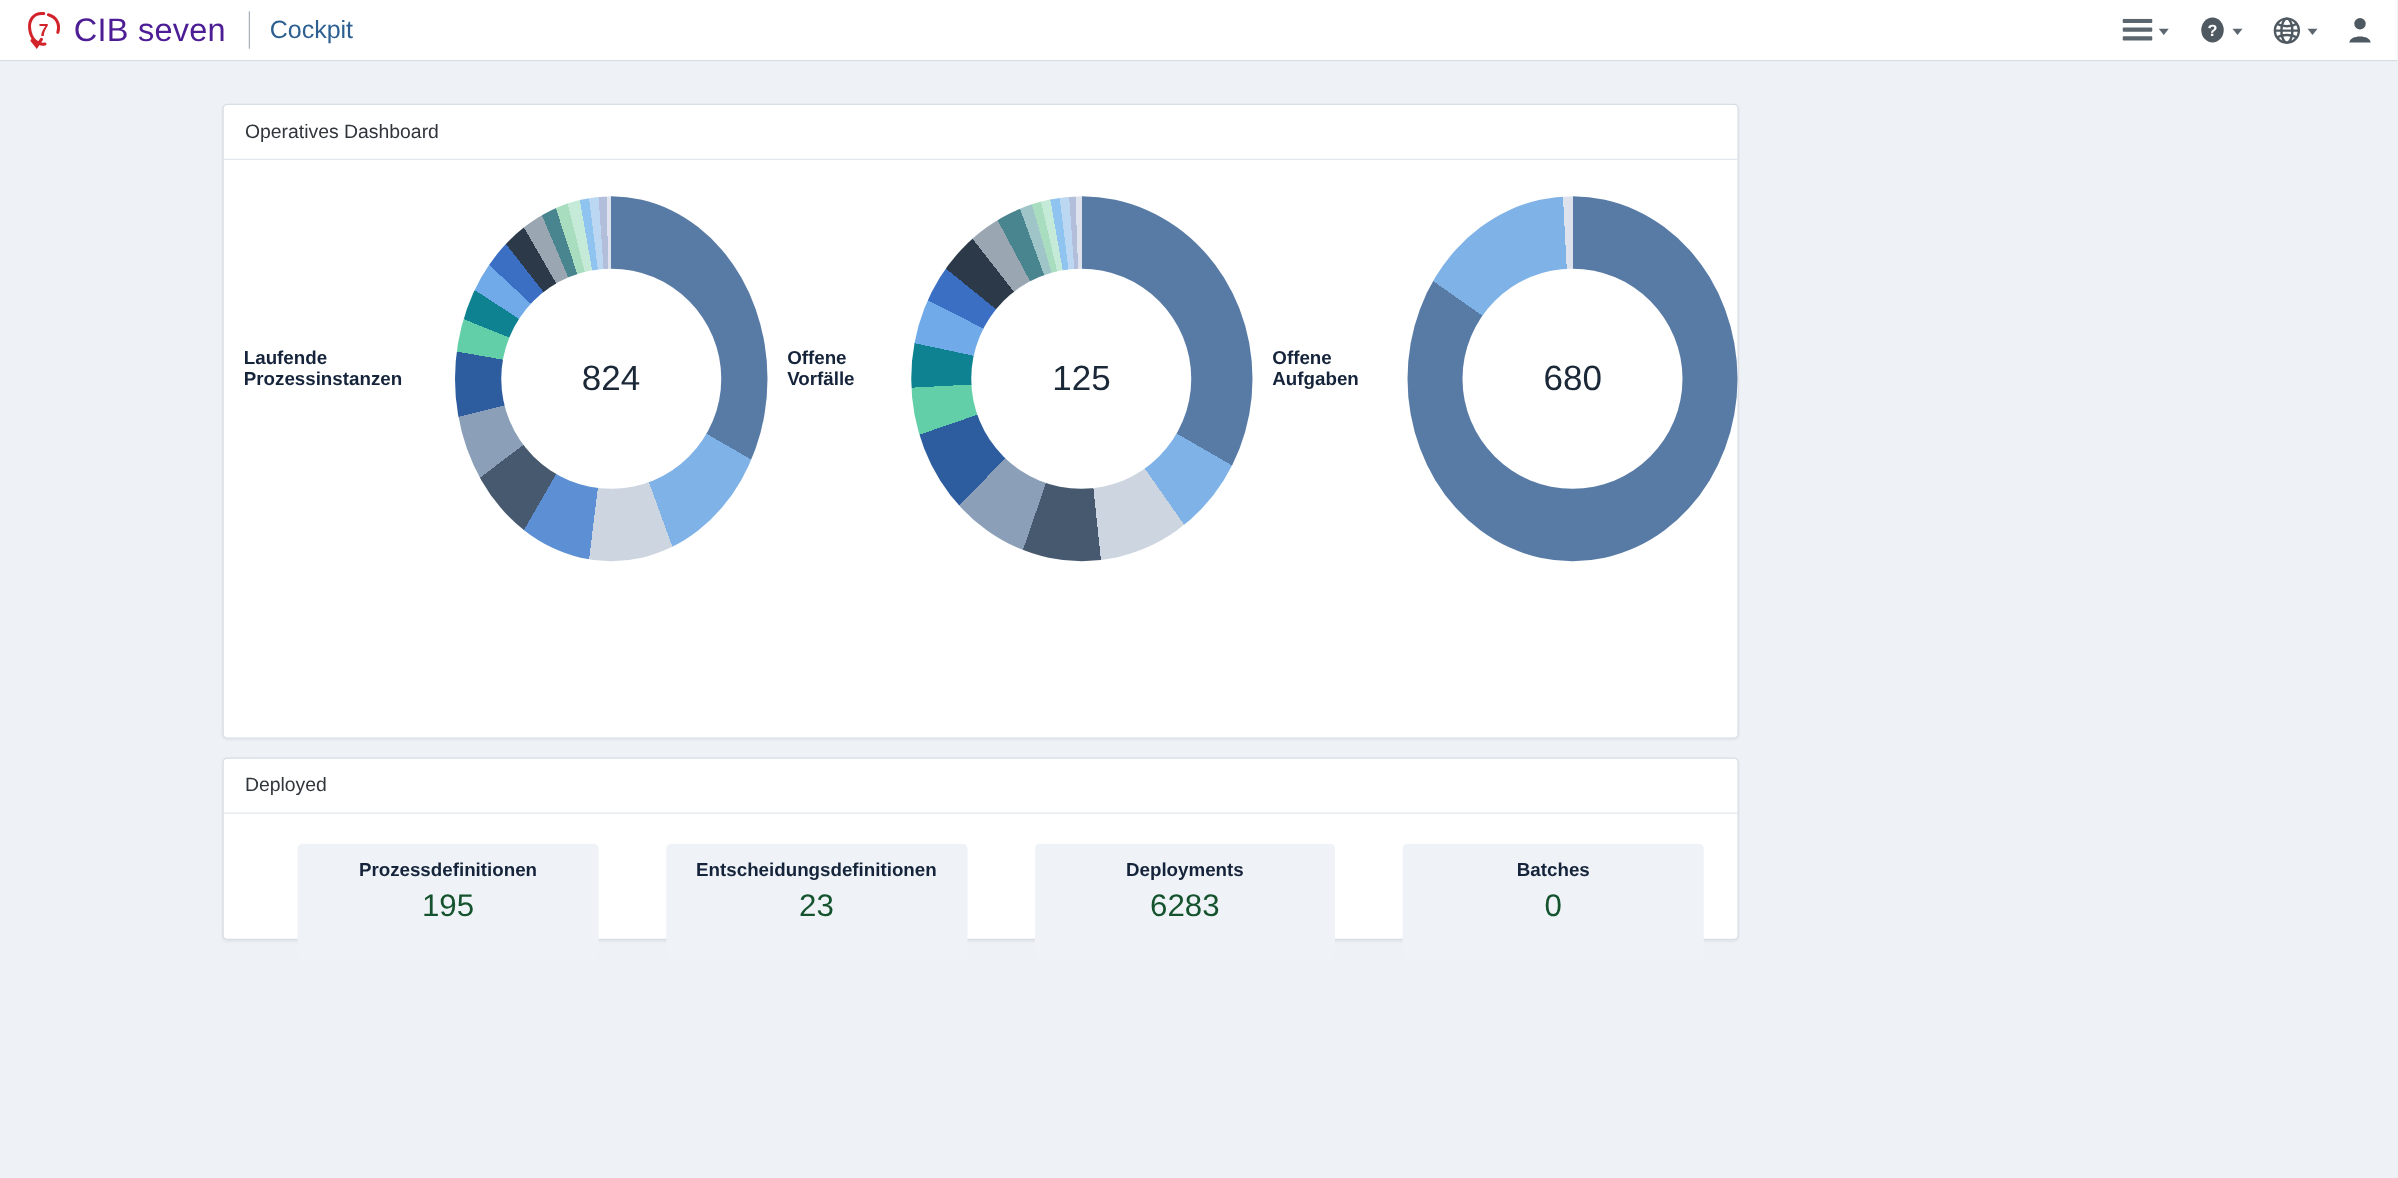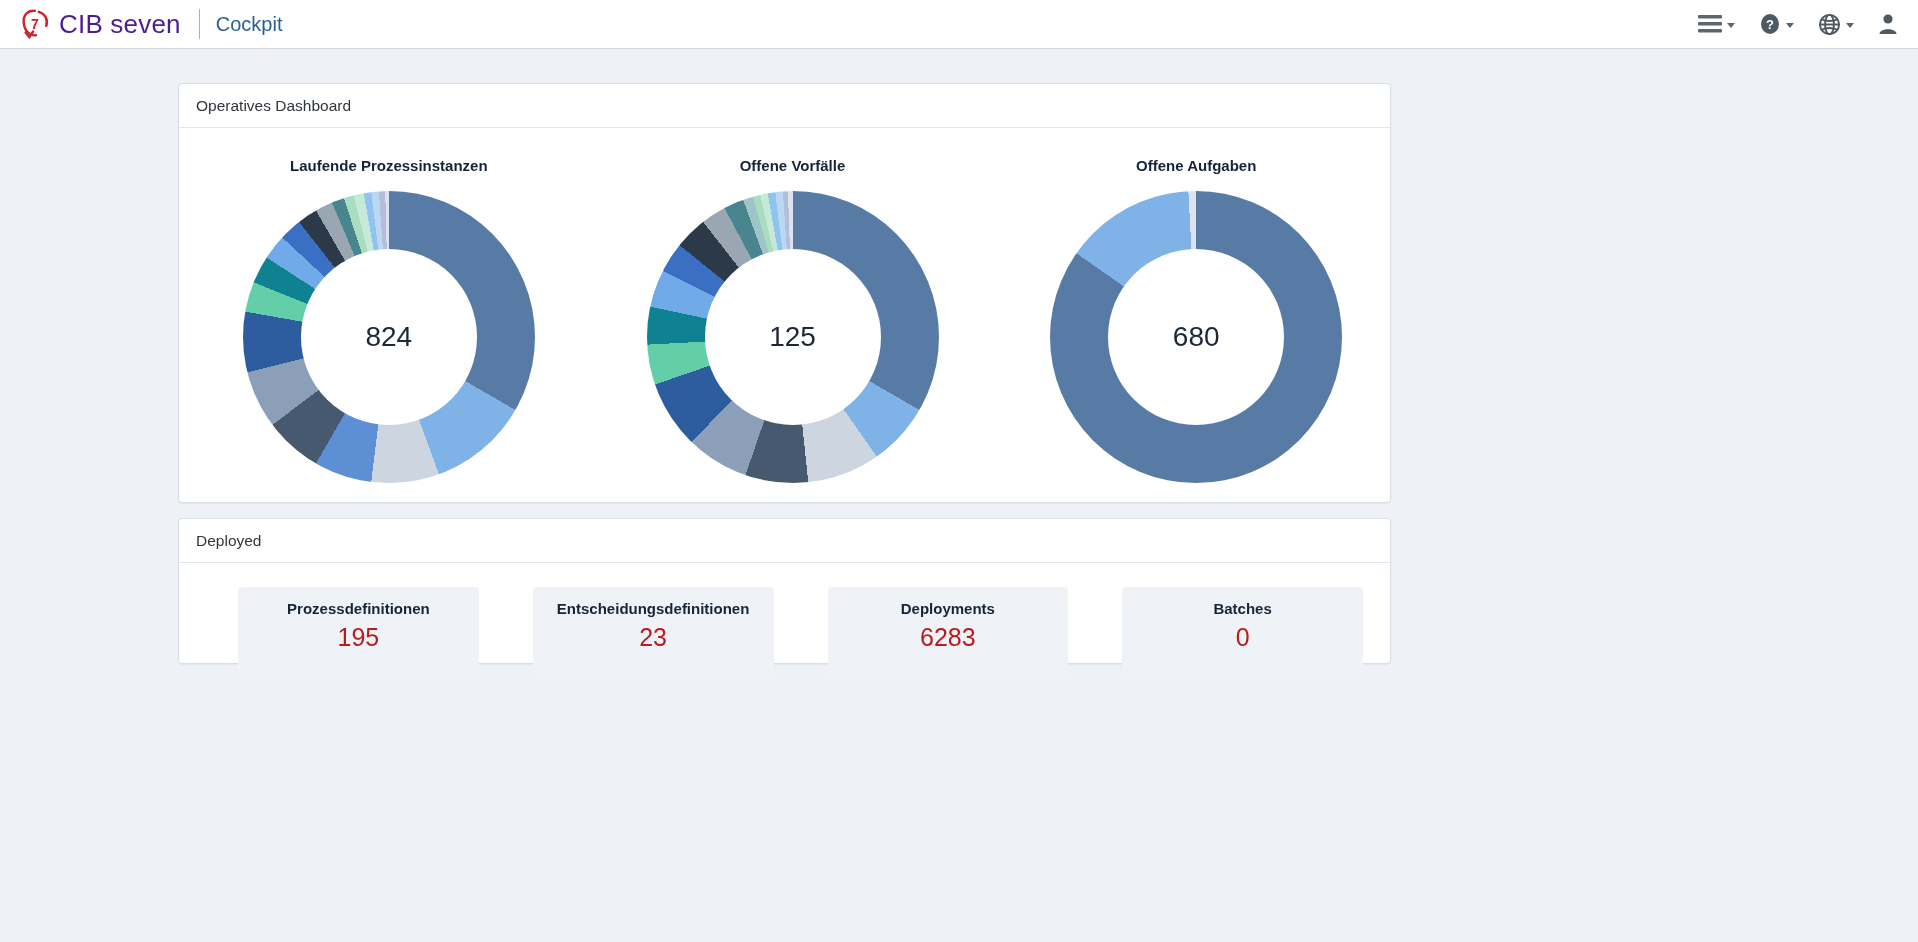--- a/index.html
+++ b/index.html
@@ -24,48 +24,48 @@
   .nav-icons { display:flex; align-items:center; gap:24px; }
   .nav-item { display:flex; align-items:center; gap:5px; cursor:pointer; }
   .caret { width:0; height:0; border-left:4px solid transparent; border-right:4px solid transparent; border-top:5px solid #5c666f; margin-top:2px; }
   .icon-svg { display:block; }
   
   .content { width:1213px; margin-left:178px; }
   .card {
     background:#ffffff; border:1px solid #d8dee5; border-radius:4px;
     box-shadow:0 1px 2px rgba(40,50,60,.06);
   }
-  .card-dashboard { margin-top:34px; height:420px; }
+  .card-dashboard { margin-top:34px; height:508px; }
   .card-deployed { margin-top:15px; height:146px; }
   .card-header {
     height:44px; display:flex; align-items:center; padding:0 17px;
     border-bottom:1px solid #e4e8ee; font-size:15.5px; color:#30363c;
   }
   
   .charts-row { display:flex; padding-top:29px; }
-  .chart-col { flex:1; display:flex; flex-direction:column; align-items:center;margin-left:16px; }
+  .chart-col { flex:1; display:flex; flex-direction:row; align-items:center;margin-left:16px; }
   .chart-title { font-size:15px; font-weight:700; color:#15243a; margin-bottom:17px; }
   .donut {
     width:292px; height:292px; border-radius:50%;
     position:relative; cursor:pointer;
   }
   .donut-hole {
     position:absolute; left:50%; top:50%; transform:translate(-50%,-50%);
     width:176px; height:176px; background:#ffffff; border-radius:50%;
     display:flex; align-items:center; justify-content:center;
   }
   .donut-total { font-size:28px; color:#1b2838; }
   
   .stats-row { display:flex; gap:22px; padding:24px 27px 0 27px; }
   .stat-tile {
     width:274px; height:92px; background:#eff3f7; border-radius:4px;
     text-align:center; padding-top:13px; cursor:pointer;margin-left:32px;
   }
   .stat-label { font-size:15px; font-weight:700; color:#15243a; }
-  .stat-value { font-size:25px; color:#b91c1c; margin-top:6px; }
+  .stat-value { font-size:25px; color:#14532d; margin-top:6px; }
 </style>
 </head>
 <body>
 
 <header class="navbar">
   <div class="brand-wrap">
     <svg class="brand-logo" viewBox="0 0 32 34">
       <g fill="none" stroke="#d2232a" stroke-width="2.6" stroke-linecap="round">
         <path d="M16 3 C8 2, 3 8, 4 16 C5 25, 11 30, 17 29"></path>
         <path d="M20 4 C27 6, 30 12, 28 19"></path>

